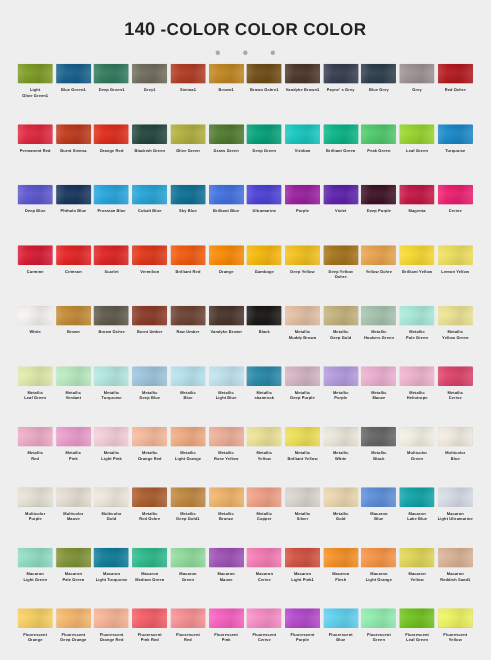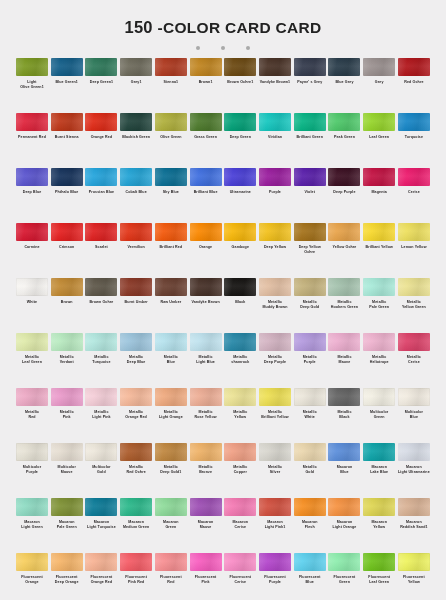--- a/index.html
+++ b/index.html
@@ -82,21 +82,21 @@
     white-space: pre-line;
     width: 40px;
   }
 </style>
 </head>
 <body>
 
 <div id="page">
 
   <div class="header">
-    <div class="title"><span class="num">150</span> <span>-COLOR CARD CARD</span></div>
+    <div class="title"><span class="num">140</span> <span>-COLOR COLOR COLOR</span></div>
     <div class="dots">
       <div class="dot"></div>
       <div class="dot"></div>
       <div class="dot"></div>
     </div>
   </div>
 
   <div class="grid" id="swatch-grid">
       <div class="row">
         <div class="cell">

